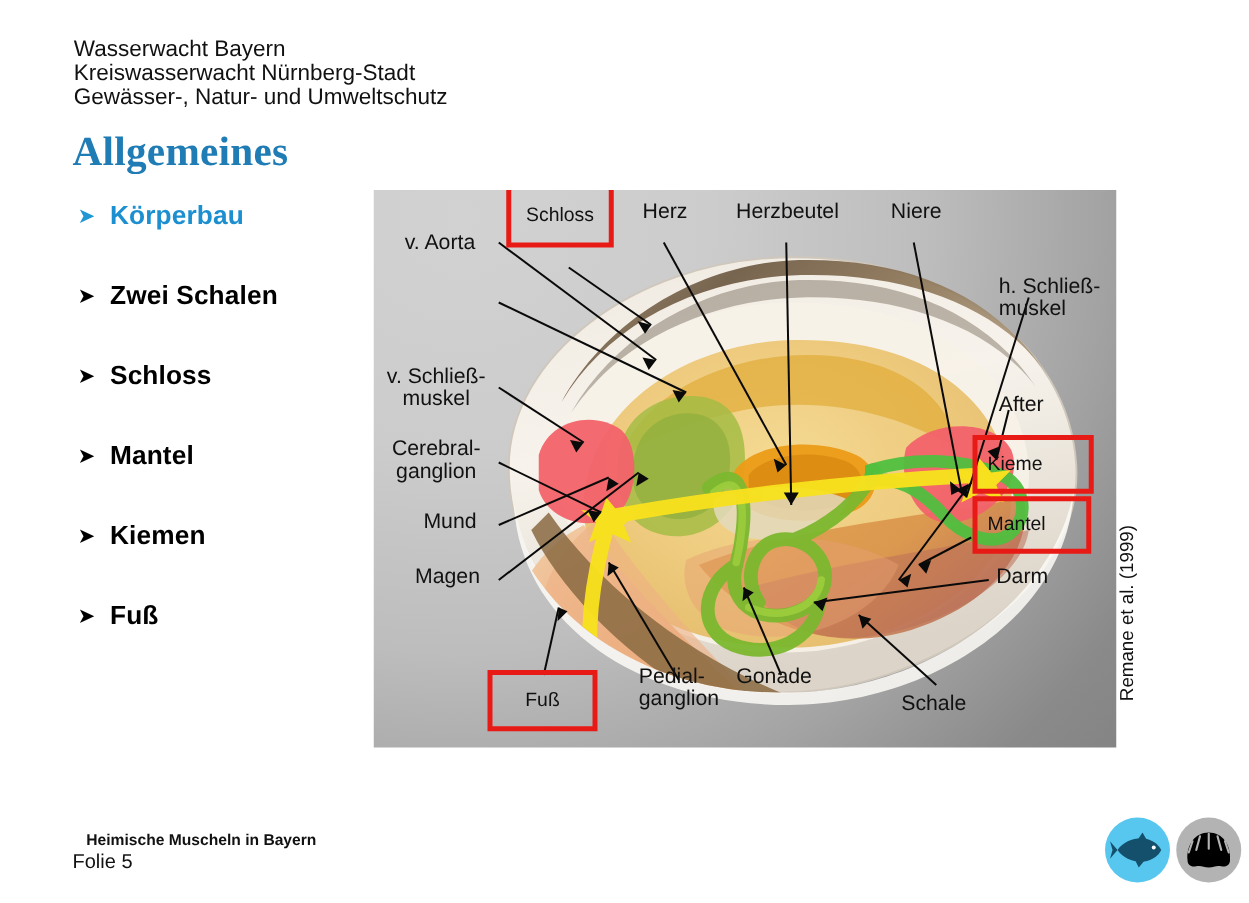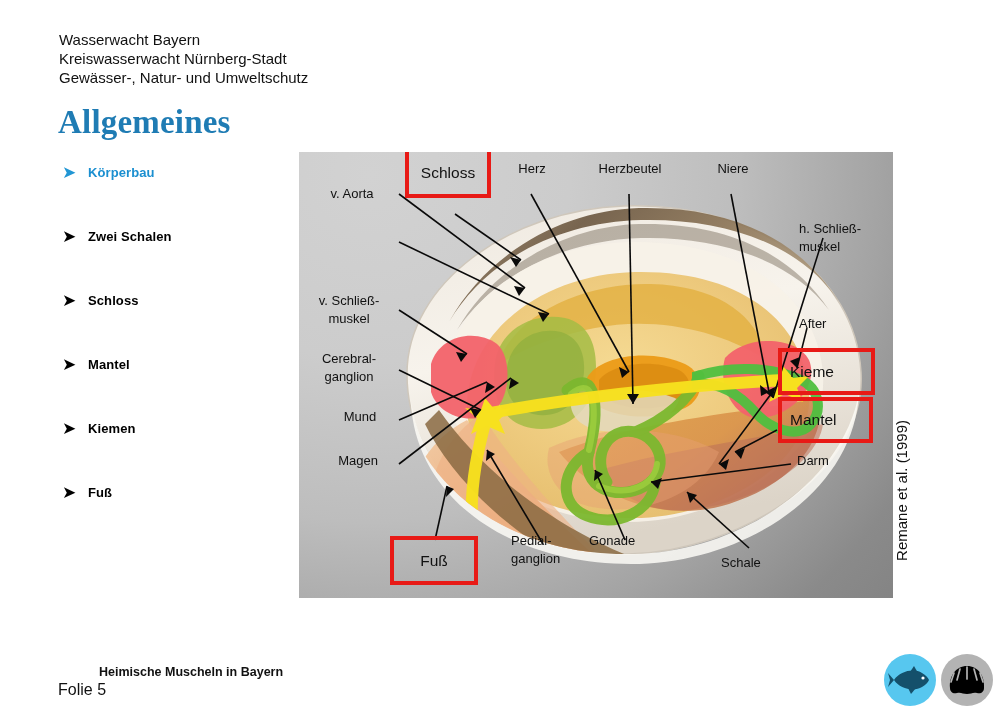--- a/index.html
+++ b/index.html
@@ -7,21 +7,21 @@
     width: 999px; height: 722px;
     background: #ffffff;
     font-family: "Liberation Sans", sans-serif;
     overflow: hidden;
   }
   .slide { position: relative; width: 999px; height: 722px; background: #fff; }
 
   
   .org-block {
     position: absolute; left: 59px; top: 30px;
-    font-size: 15px; line-height: 19px; color: #111;
+    font-size: 18px; line-height: 19px; color: #111;
     white-space: pre;
   }
   .slide-title {
     position: absolute; left: 58px; top: 104px;
     font-family: "Liberation Serif", serif;
     font-weight: bold; font-size: 33px; color: #1f7cb4;
     letter-spacing: 0.2px;
     text-align: center;
   }
 
@@ -31,37 +31,37 @@
     display: flex; align-items: flex-start;
     height: 64px;
   }
   .bullet .arrow {
     width: 26px; flex: 0 0 26px;
     font-size: 17px; line-height: 22px;
     color: #000;
   }
   .bullet.active .arrow { color: #2196d4; }
   .bullet .label {
-    font-size: 13px; font-weight: bold; line-height: 21px; color: #000;
+    font-size: 21px; font-weight: bold; line-height: 21px; color: #000;
     letter-spacing: 0.1px;
   }
   .bullet.active .label { color: #1b8fd0; }
 
   
   .figure {
     position: absolute; left: 299px; top: 152px;
     width: 594px; height: 446px;
     background:
       radial-gradient(120% 150% at 12% 5%, #d2d2d2 0%, #cccccc 28%, #bdbdbd 52%, #a3a3a3 72%, #8a8a8a 88%, #828282 100%);
     overflow: hidden;
   }
 
   .fig-label {
     position: absolute;
-    font-size: 13px; line-height: 18px; color: #111;
+    font-size: 17px; line-height: 18px; color: #111;
     white-space: pre;
     font-family: "Liberation Sans", sans-serif;
   }
   .fig-label.right { text-align: center; }
   .fig-label.center { text-align: center; }
 
   
   .redbox {
     position: absolute;
     border: 4px solid #e81a16;
@@ -81,21 +81,21 @@
   .citation {
     position: absolute; left: 893px; top: 420px;
     font-size: 15px; color: #111;
     transform-origin: left top;
     transform: rotate(-90deg) translate(-100%, 0);
     white-space: nowrap;
   }
 
   
   .footer-title {
-    position: absolute; left: 74px; top: 665px;
+    position: absolute; left: 44px; top: 665px;
     font-size: 12.5px; font-weight: bold; color: #111; padding-left: 25px;
   }
   .footer-sub {
     position: absolute; left: 58px; top: 681px;
     font-size: 16px; color: #111;
   }
   .logo { position: absolute; border-radius: 50%; }
   .logo-fish { left: 884px; top: 654px; width: 52px; height: 52px; background: #57c7ef; }
   .logo-shell { left: 941px; top: 654px; width: 52px; height: 52px; background: #b3b3b3; }
   .logo svg { position: absolute; left: 0; top: 0; }

